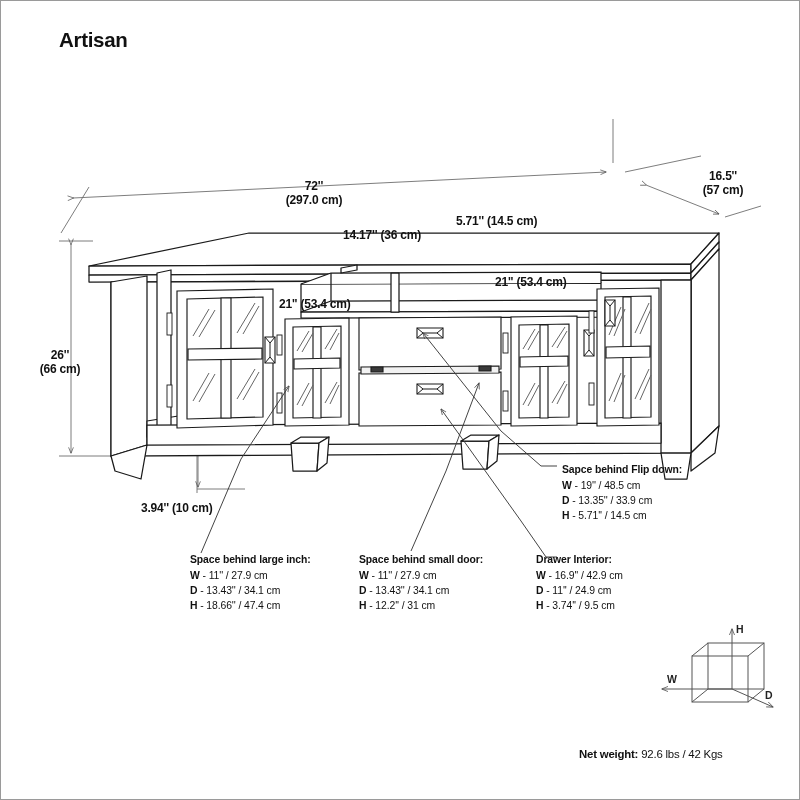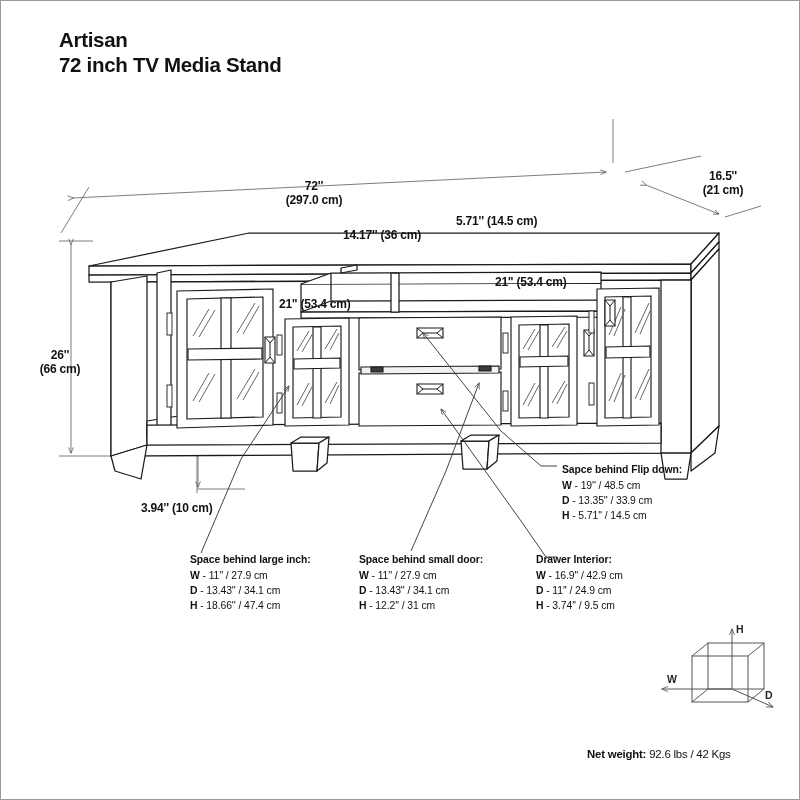--- a/index.html
+++ b/index.html
@@ -64,41 +64,40 @@
   }
   #net-weight {
     position: absolute;
     left: 578px;
     top: 747px;
     font-size: 11.4px;
     color: #111111;
     white-space: nowrap;
     letter-spacing: -0.2px;
   }
-  #net-weight b { font-weight: bold; margin-left: 8px; }
+  #net-weight b { font-weight: bold; }
   #drawing {
     position: absolute;
     left: 0;
     top: 0;
   }
   .cube-axis-label {
     position: absolute;
     font-size: 10.5px;
     font-weight: bold;
     color: #222222;
   }
 </style>
 </head>
 <body>
 
 <div id="page">
 
   <div id="title-block">
     <div class="line">Artisan</div>
-    <div class="line">72 inch TV Media Stand</div>
   </div>
 
   <svg id="drawing" width="800" height="800" viewBox="0 0 800 800">
     <defs>
       <marker id="arrEnd" viewBox="0 0 10 10" refX="9" refY="5" markerWidth="7" markerHeight="7" orient="auto-start-reverse">
         <path d="M0,1.2 L9.5,5 L0,8.8" fill="none" stroke="#4a4a4a" stroke-width="1.1"></path>
       </marker>
       <marker id="arrStart" viewBox="0 0 10 10" refX="1" refY="5" markerWidth="7" markerHeight="7" orient="auto-start-reverse">
         <path d="M9.5,1.2 L0,5 L9.5,8.8" fill="none" stroke="#4a4a4a" stroke-width="1.1"></path>
       </marker>
@@ -334,21 +333,21 @@
     </g>
   </svg>
 
   <div class="dim-label center" style="left:277px; top:178px; width:72px;text-align:center;">
     <div>72''</div>
     <div>(297.0 cm)</div>
   </div>
 
   <div class="dim-label center" style="left:690px; top:168px; width:64px;">
     <div>16.5''</div>
-    <div>(21 cm)</div>
+    <div>(57 cm)</div>
   </div>
 
   <div class="dim-label center" style="left:27px; top:347px; width:64px;">
     <div>26''</div>
     <div>(66 cm)</div>
   </div>
 
   <div class="dim-label" style="left:140px; top:500px;">3.94'' (10 cm)</div>
 
   <div class="dim-label" style="left:342px; top:227px;">14.17'' (36 cm)</div>

